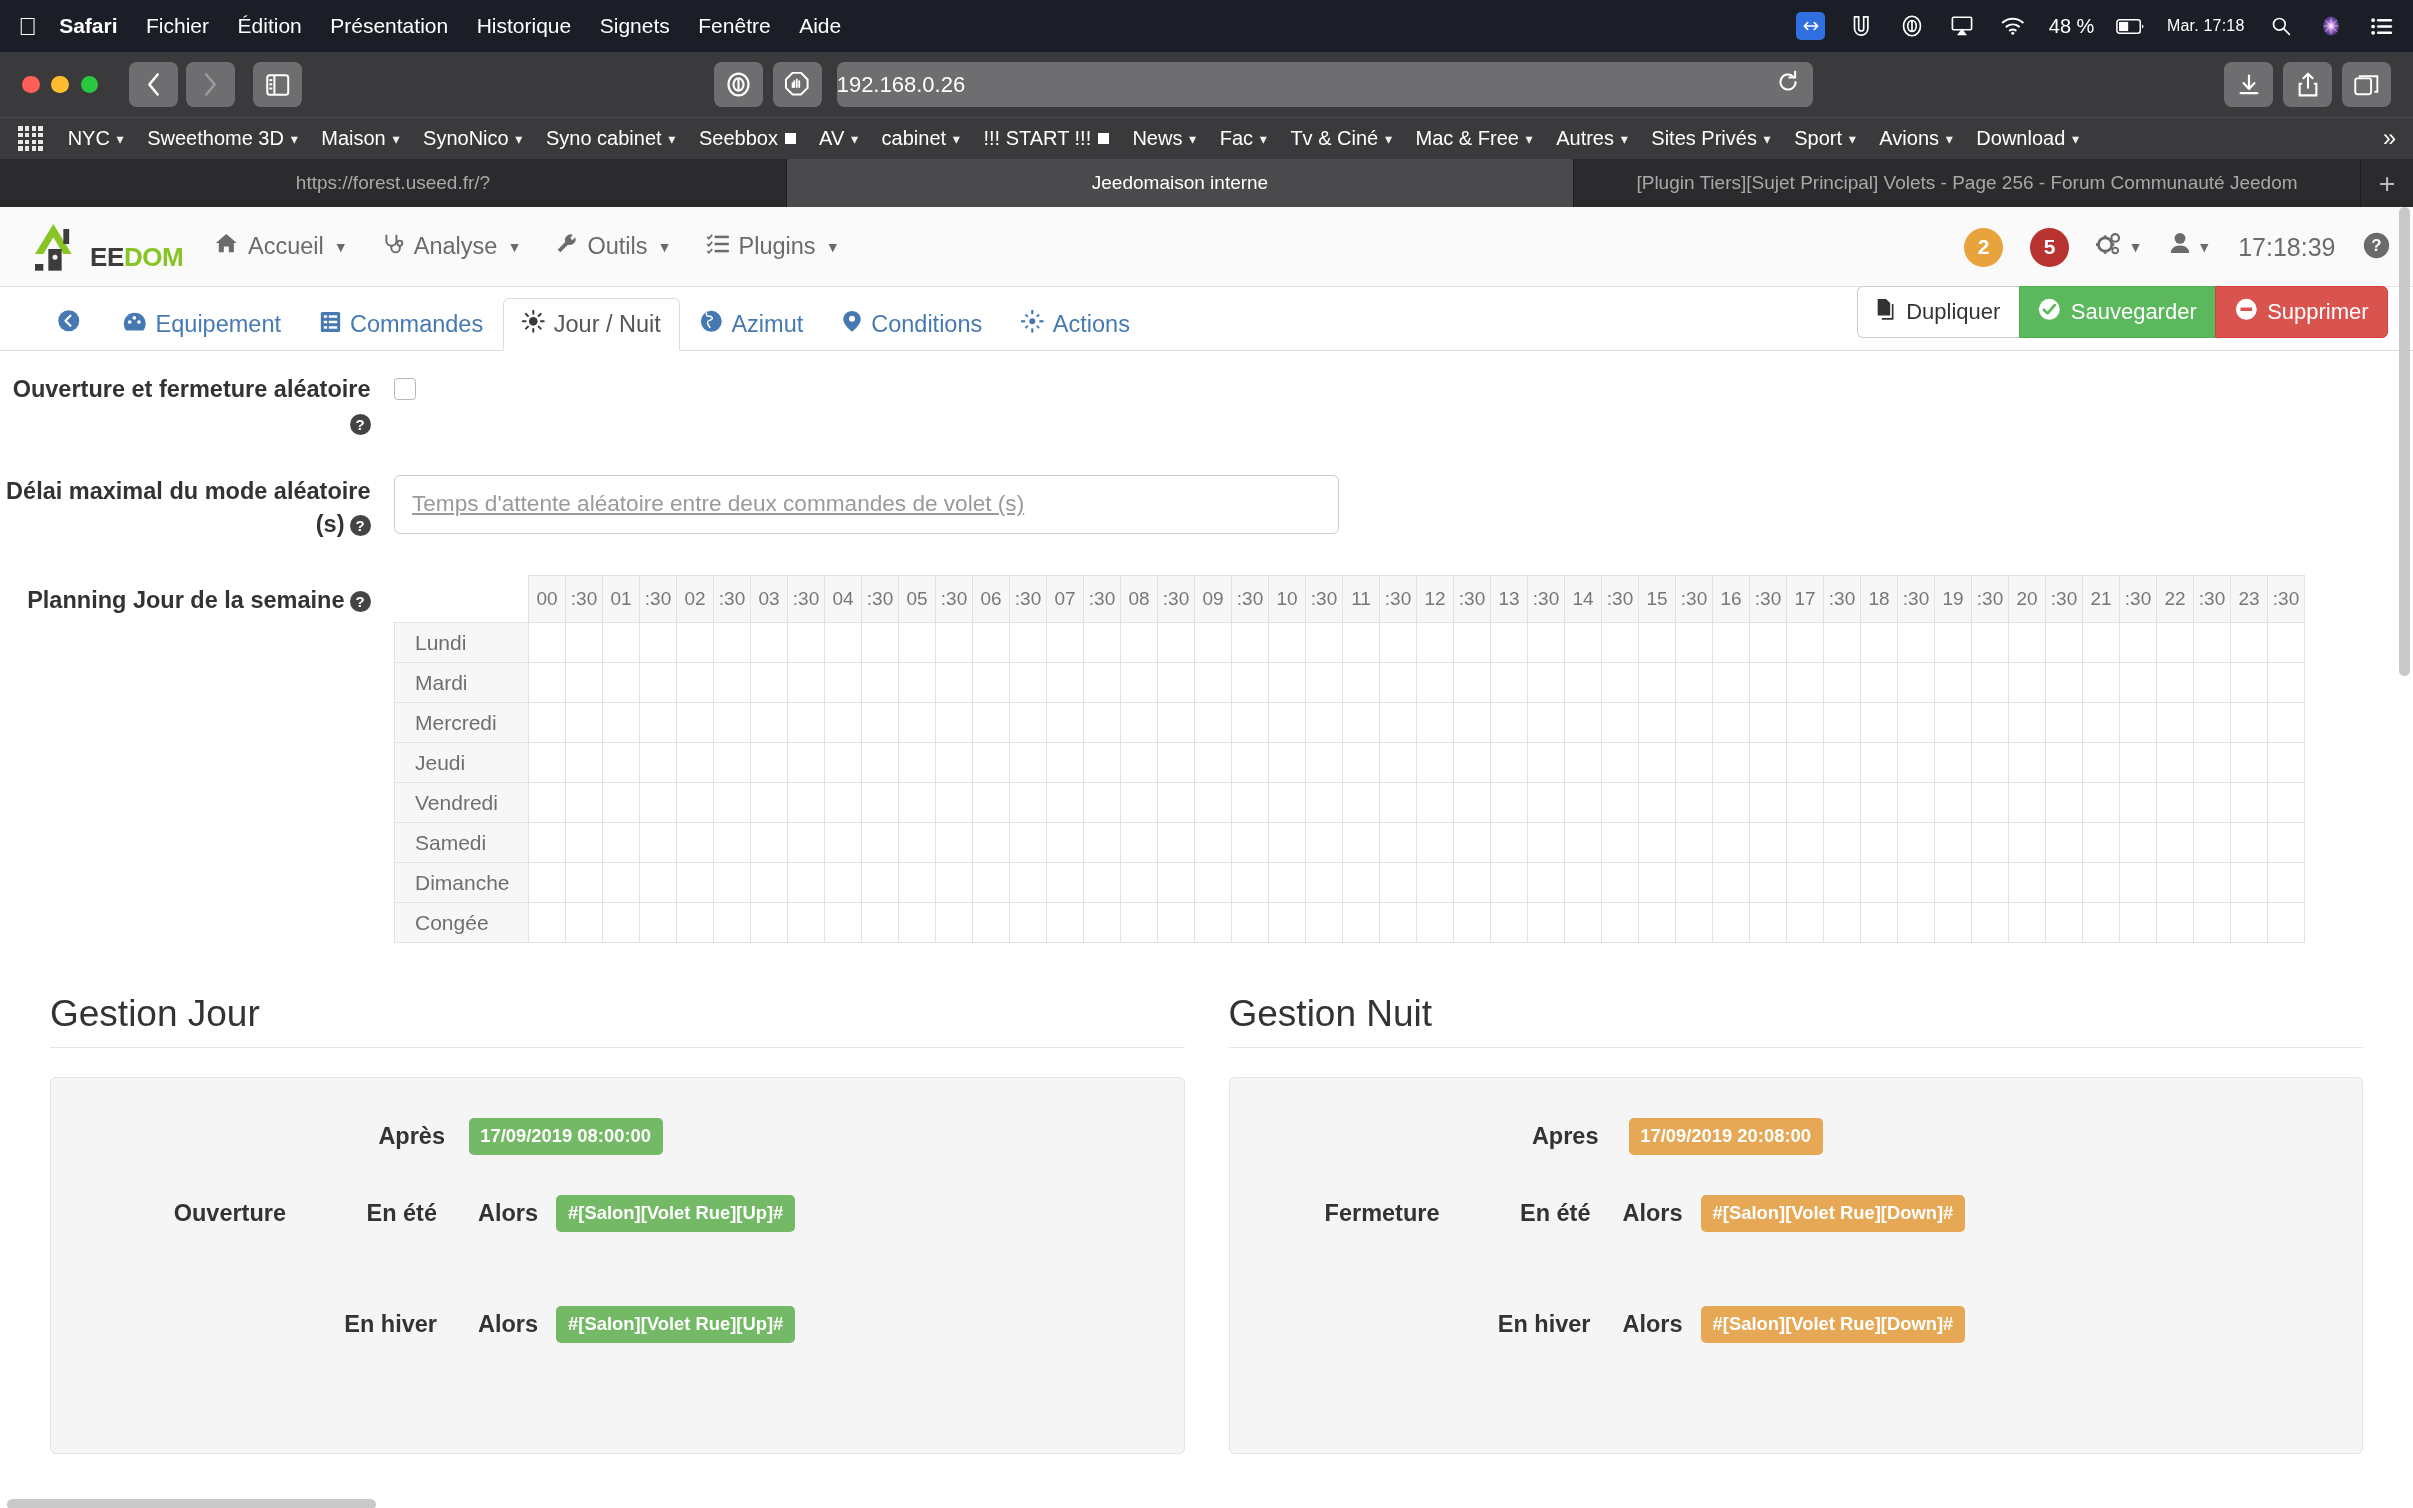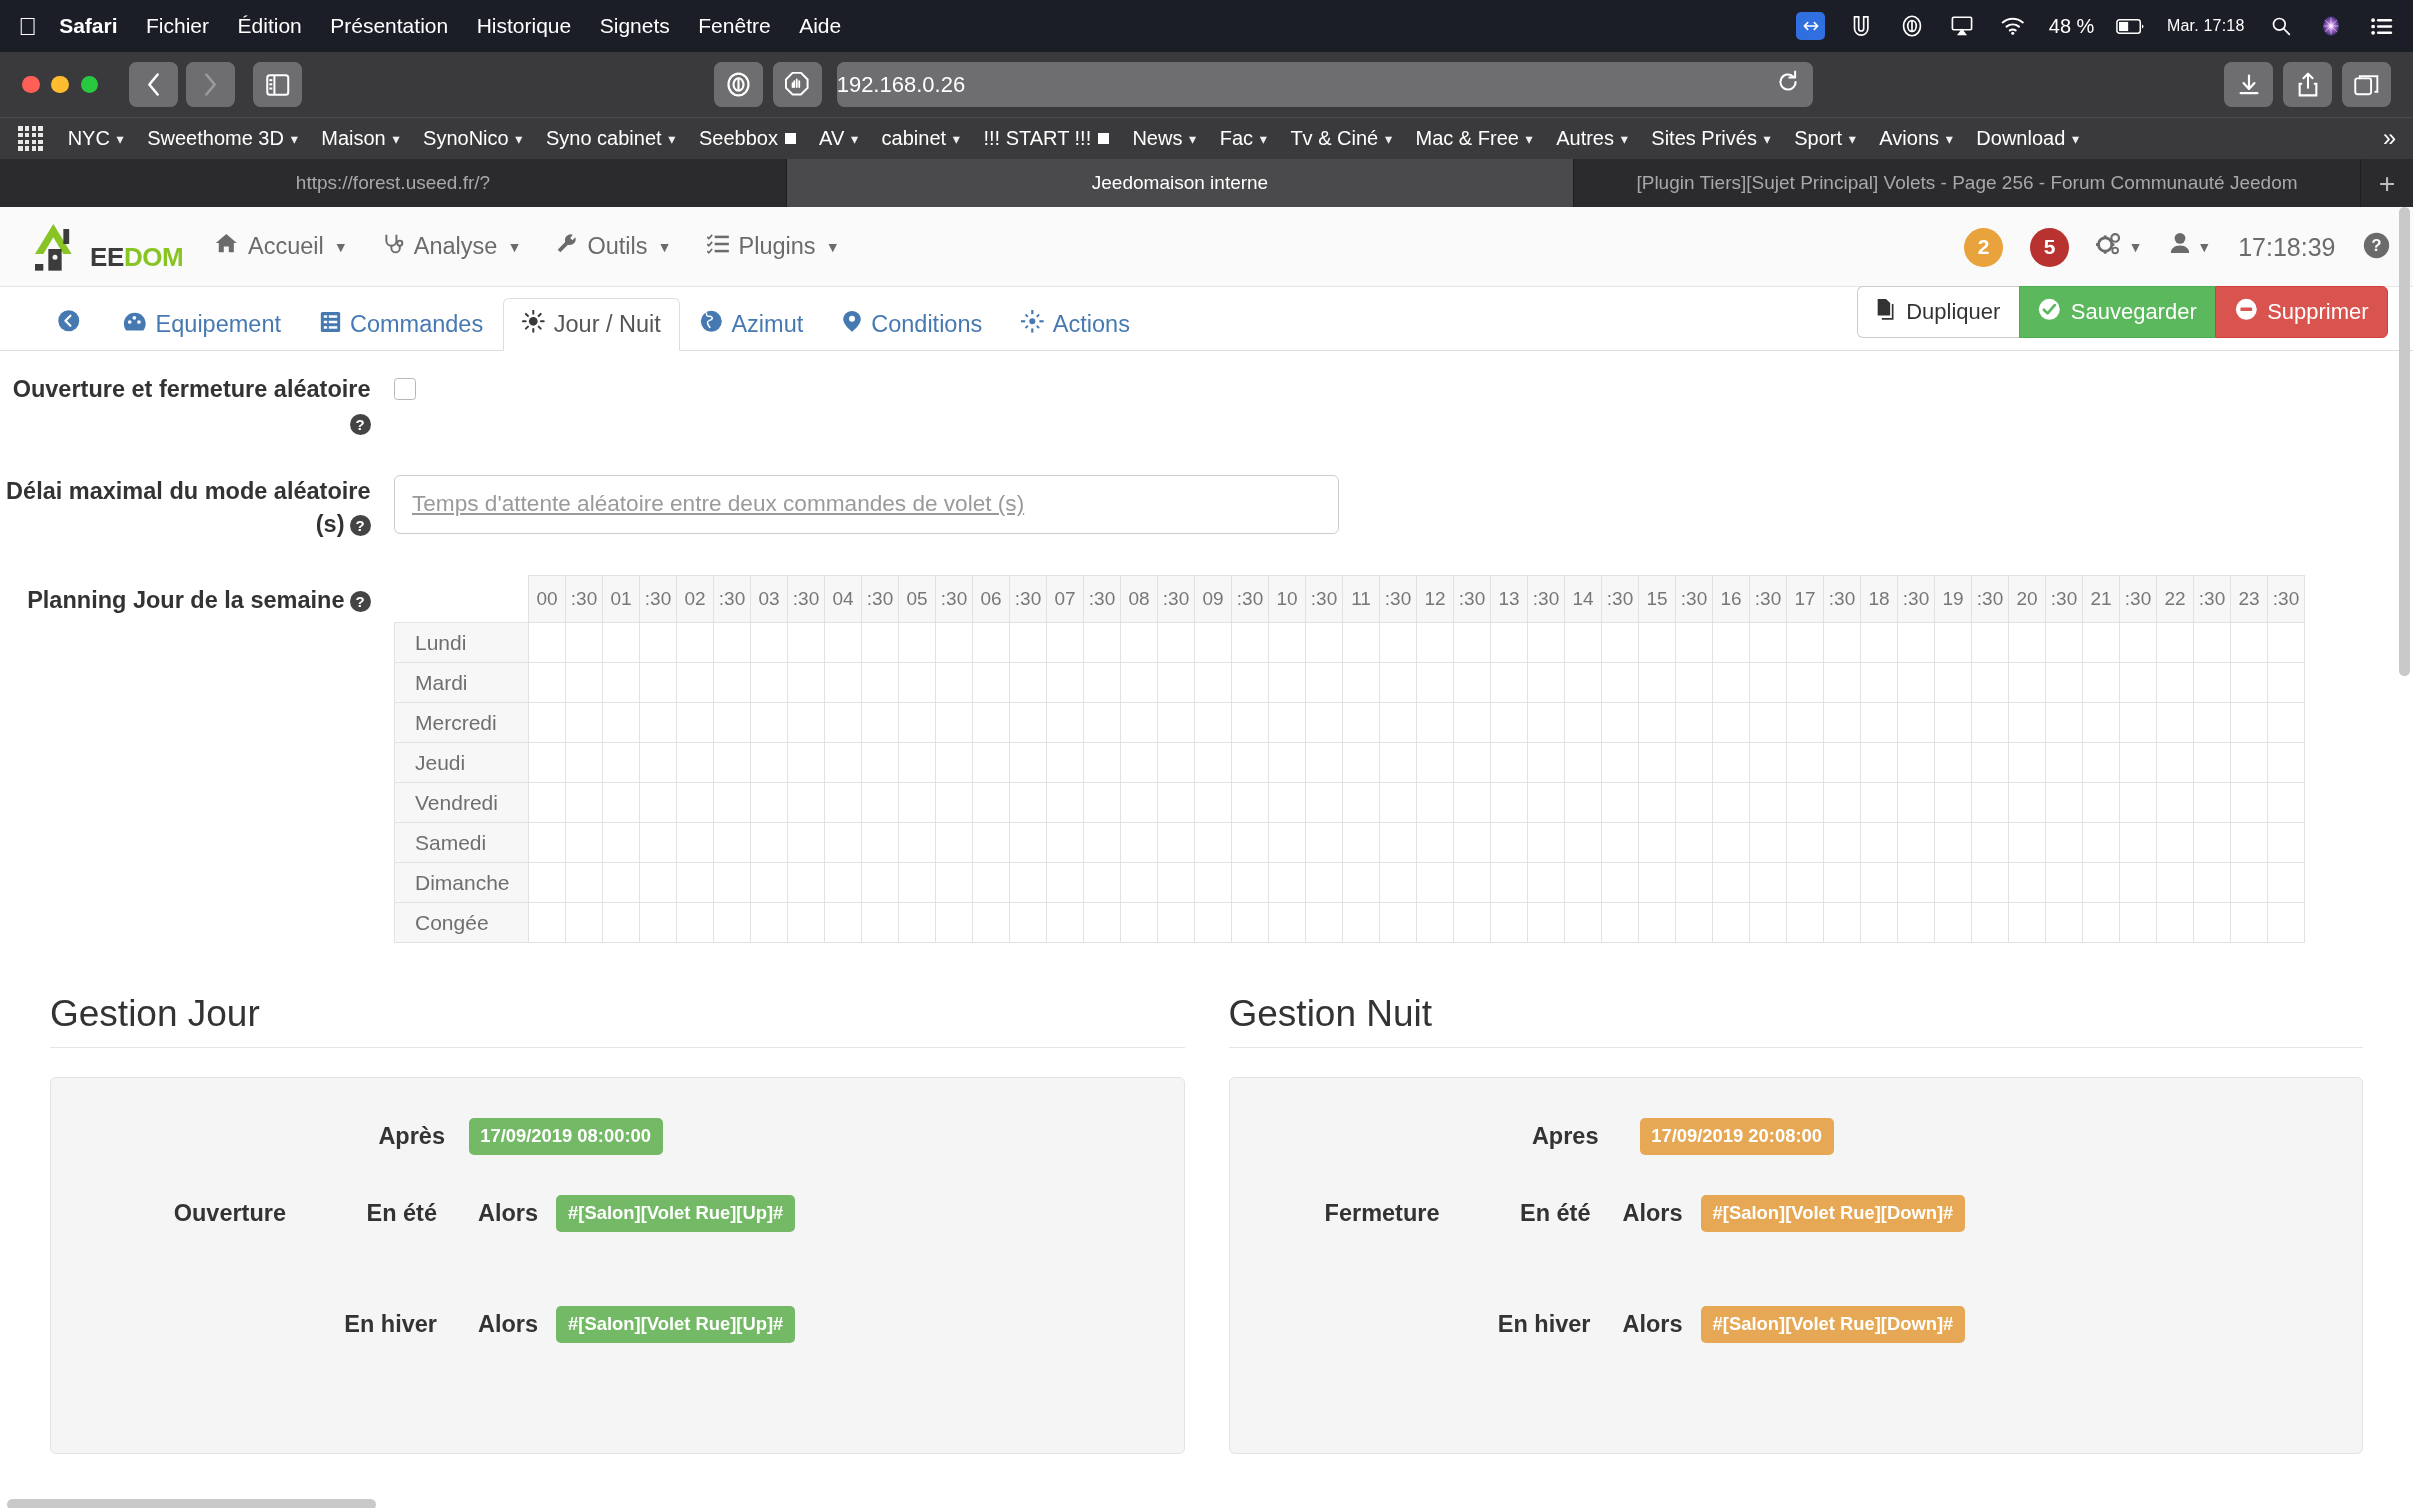--- a/index.html
+++ b/index.html
@@ -1154,21 +1154,21 @@
           <span class="chip green" style="margin-left:18.4px">#[Salon][Volet Rue][Up]#</span>
         </div>
       </div>
     </div>
 
     <div class="gcol">
       <div class="gtitle">Gestion Nuit</div>
       <div class="gpanel">
         <div class="grow" style="top:40px">
           <span class="g-lbl" style="width:369px">Apres</span>
-          <span class="chip orange" style="margin-left:41px">17/09/2019 20:08:00</span>
+          <span class="chip orange" style="margin-left:30px">17/09/2019 20:08:00</span>
         </div>
         <div class="grow" style="top:117px">
           <span class="g-lbl" style="width:210px">Fermeture</span>
           <span class="g-lbl" style="width:151px">En été</span>
           <span class="g-lbl" style="width:92px">Alors</span>
           <span class="chip orange" style="margin-left:18.4px">#[Salon][Volet Rue][Down]#</span>
         </div>
         <div class="grow" style="top:228px">
           <span class="g-lbl" style="width:210px"></span>
           <span class="g-lbl" style="width:151px">En hiver</span>

